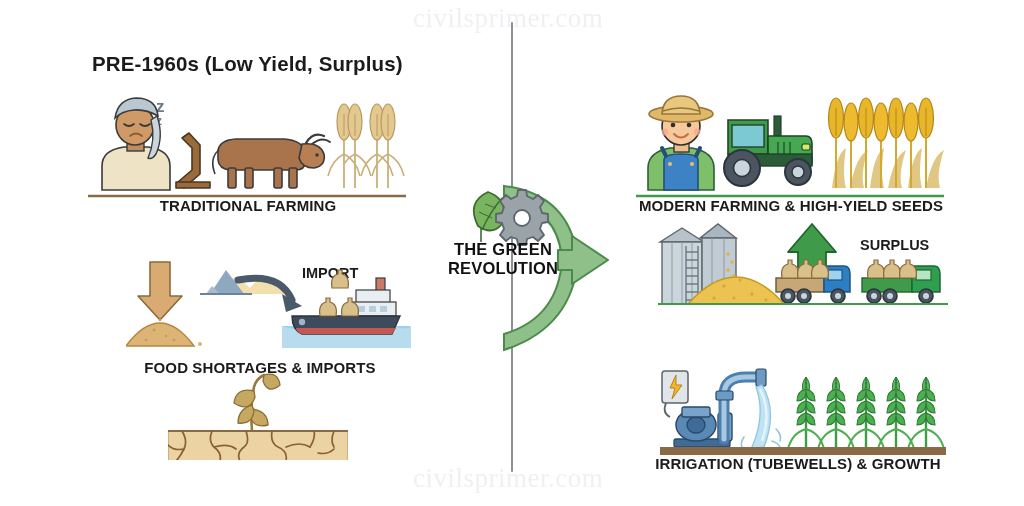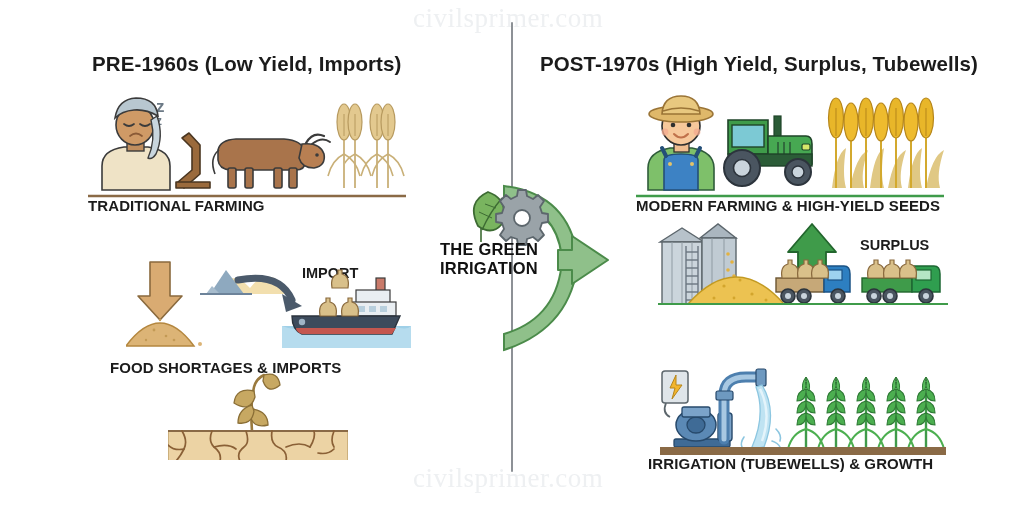--- a/index.html
+++ b/index.html
@@ -37,46 +37,46 @@
   .panel-title{
     position:absolute;
     font-size:20.5px;font-weight:bold;color:#1b1b1b;
     white-space:nowrap;letter-spacing:.1px;
   }
   .title-left{left:92px;top:52px;}
   .title-right{left:540px;top:52px;}
   .caption{
     position:absolute;
     font-size:15px;font-weight:bold;color:#1b1b1b;
-    white-space:nowrap;text-align:left;
+    white-space:nowrap;text-align:center;
     letter-spacing:.1px;
   }
   .art{position:absolute;}
 
   
   .center-wrap{position:absolute;left:432px;top:178px;width:190px;height:180px;}
   .center-label{
     position:absolute;left:8px;top:62px;width:126px;
+    text-align:center;
     font-size:16.5px;font-weight:bold;color:#111;line-height:1.16;
     letter-spacing:.2px;
   }
   .inline-txt{display:block;}
 </style>
 </head>
 <body>
 
 <div class="stage">
 
   <div class="watermark wm-top">civilsprimer.com</div>
   <div class="watermark wm-bottom">civilsprimer.com</div>
 
   <div class="divider"></div>
 
-  <div class="panel-title title-left">PRE-1960s (Low Yield, Imports)</div>
-  <div class="panel-title title-right">POST-1970s (High Yield, Surplus, Tubewells)</div>
+  <div class="panel-title title-left">PRE-1960s (Low Yield, Surplus)</div>
 
   <div class="art" style="left:88px;top:92px;">
     <svg width="320" height="100" viewBox="0 0 320 100">
 
       <g fill="#6c7a86" font-family="Liberation Sans, sans-serif" font-weight="bold">
         <text x="68" y="20" font-size="17">z</text>
         <text x="68" y="33" font-size="12">z</text>
       </g>
 
       <g>
@@ -286,21 +286,21 @@
         <path d="M49 50 L49 64" stroke="#3d6b33" stroke-width="1.6" fill="none"></path>
       </g>
 
       <g transform="translate(72,12)">
         <path d="M14 0 L22 0 L23 6 L29 9 L34 5 L40 11 L36 17 L38 23 L44 24 L44 32 L38 33 L36 39 L40 45 L34 51 L29 47 L23 49 L22 55 L14 55 L13 49 L7 47 L2 51 L-4 45 L0 39 L-2 33 L-8 32 L-8 24 L-2 23 L0 17 L-4 11 L2 5 L7 9 L13 6 Z" fill="#9aa3a8" stroke="#5c666c" stroke-width="1.8" stroke-linejoin="round"></path>
         <circle cx="18" cy="28" r="8" fill="#ffffff" stroke="#5c666c" stroke-width="1.8"></circle>
       </g>
     </svg>
     <div class="center-label">
       <span class="inline-txt">THE GREEN</span>
-      <span class="inline-txt">IRRIGATION</span>
+      <span class="inline-txt">REVOLUTION</span>
     </div>
   </div>
 
   <div class="art" style="left:636px;top:92px;">
     <svg width="310" height="100" viewBox="0 0 310 100">
 
       <g>
 
         <path d="M12 98 L12 76 Q12 60 34 56 L56 56 Q78 60 78 76 L78 98 Z" fill="#7ec06a" stroke="#2f5c3a" stroke-width="1.6"></path>
         <path d="M28 98 L28 68 Q28 62 45 62 Q62 62 62 68 L62 98 Z" fill="#3d82c4" stroke="#244f78" stroke-width="1.6"></path>

